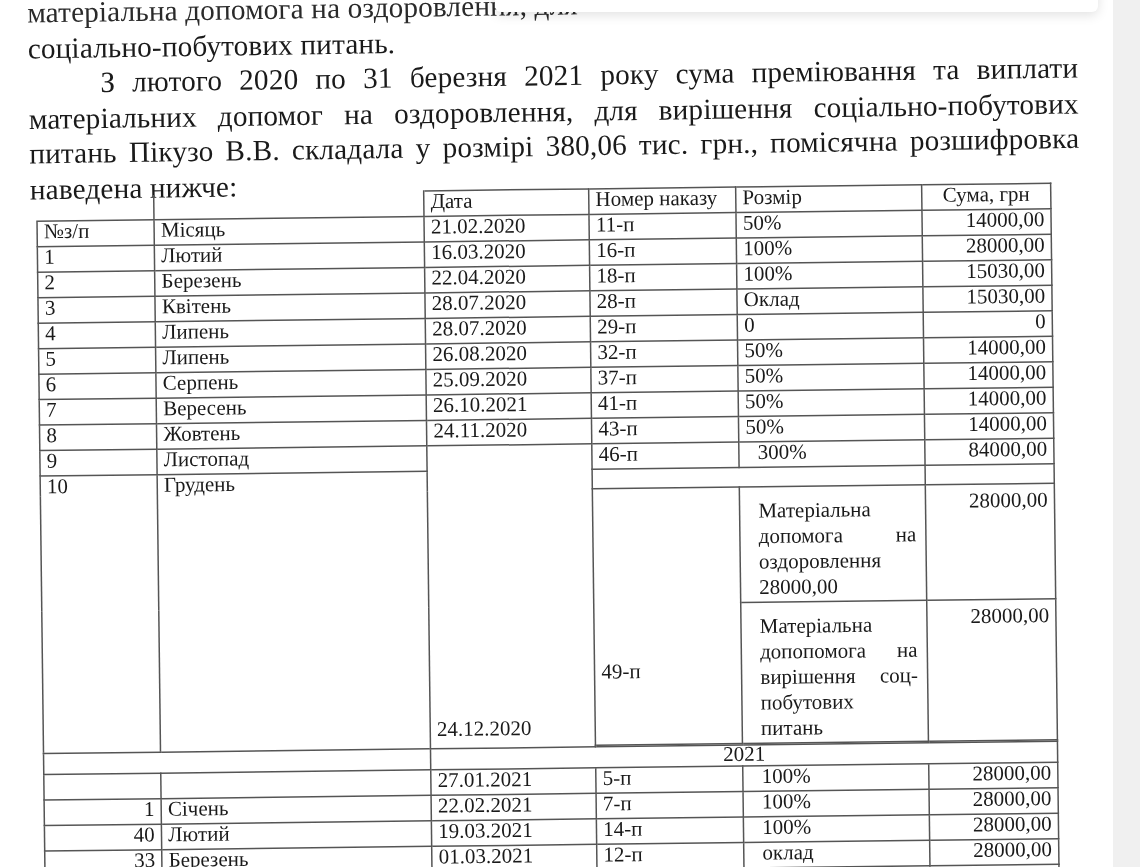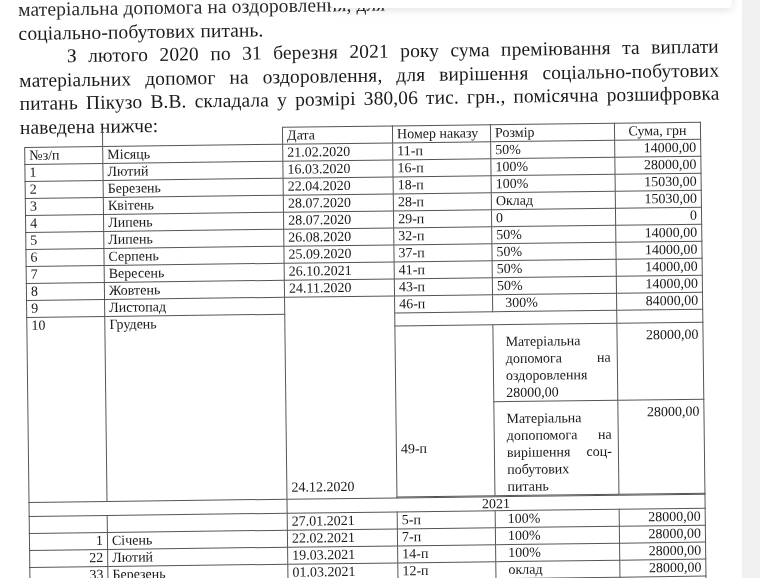--- a/index.html
+++ b/index.html
@@ -195,21 +195,21 @@
       </tr>
       <tr>
         <td class="r">1</td>
         <td>Січень</td>
         <td>22.02.2021</td>
         <td>7-п</td>
         <td class="pad-l">100%</td>
         <td class="r">28000,00</td>
       </tr>
       <tr>
-        <td class="r">22</td>
+        <td class="r">40</td>
         <td>Лютий</td>
         <td>19.03.2021</td>
         <td>14-п</td>
         <td class="pad-l">100%</td>
         <td class="r">28000,00</td>
       </tr>
       <tr>
         <td rowspan="2" class="r">33</td>
         <td rowspan="2">Березень</td>
         <td>01.03.2021</td>

